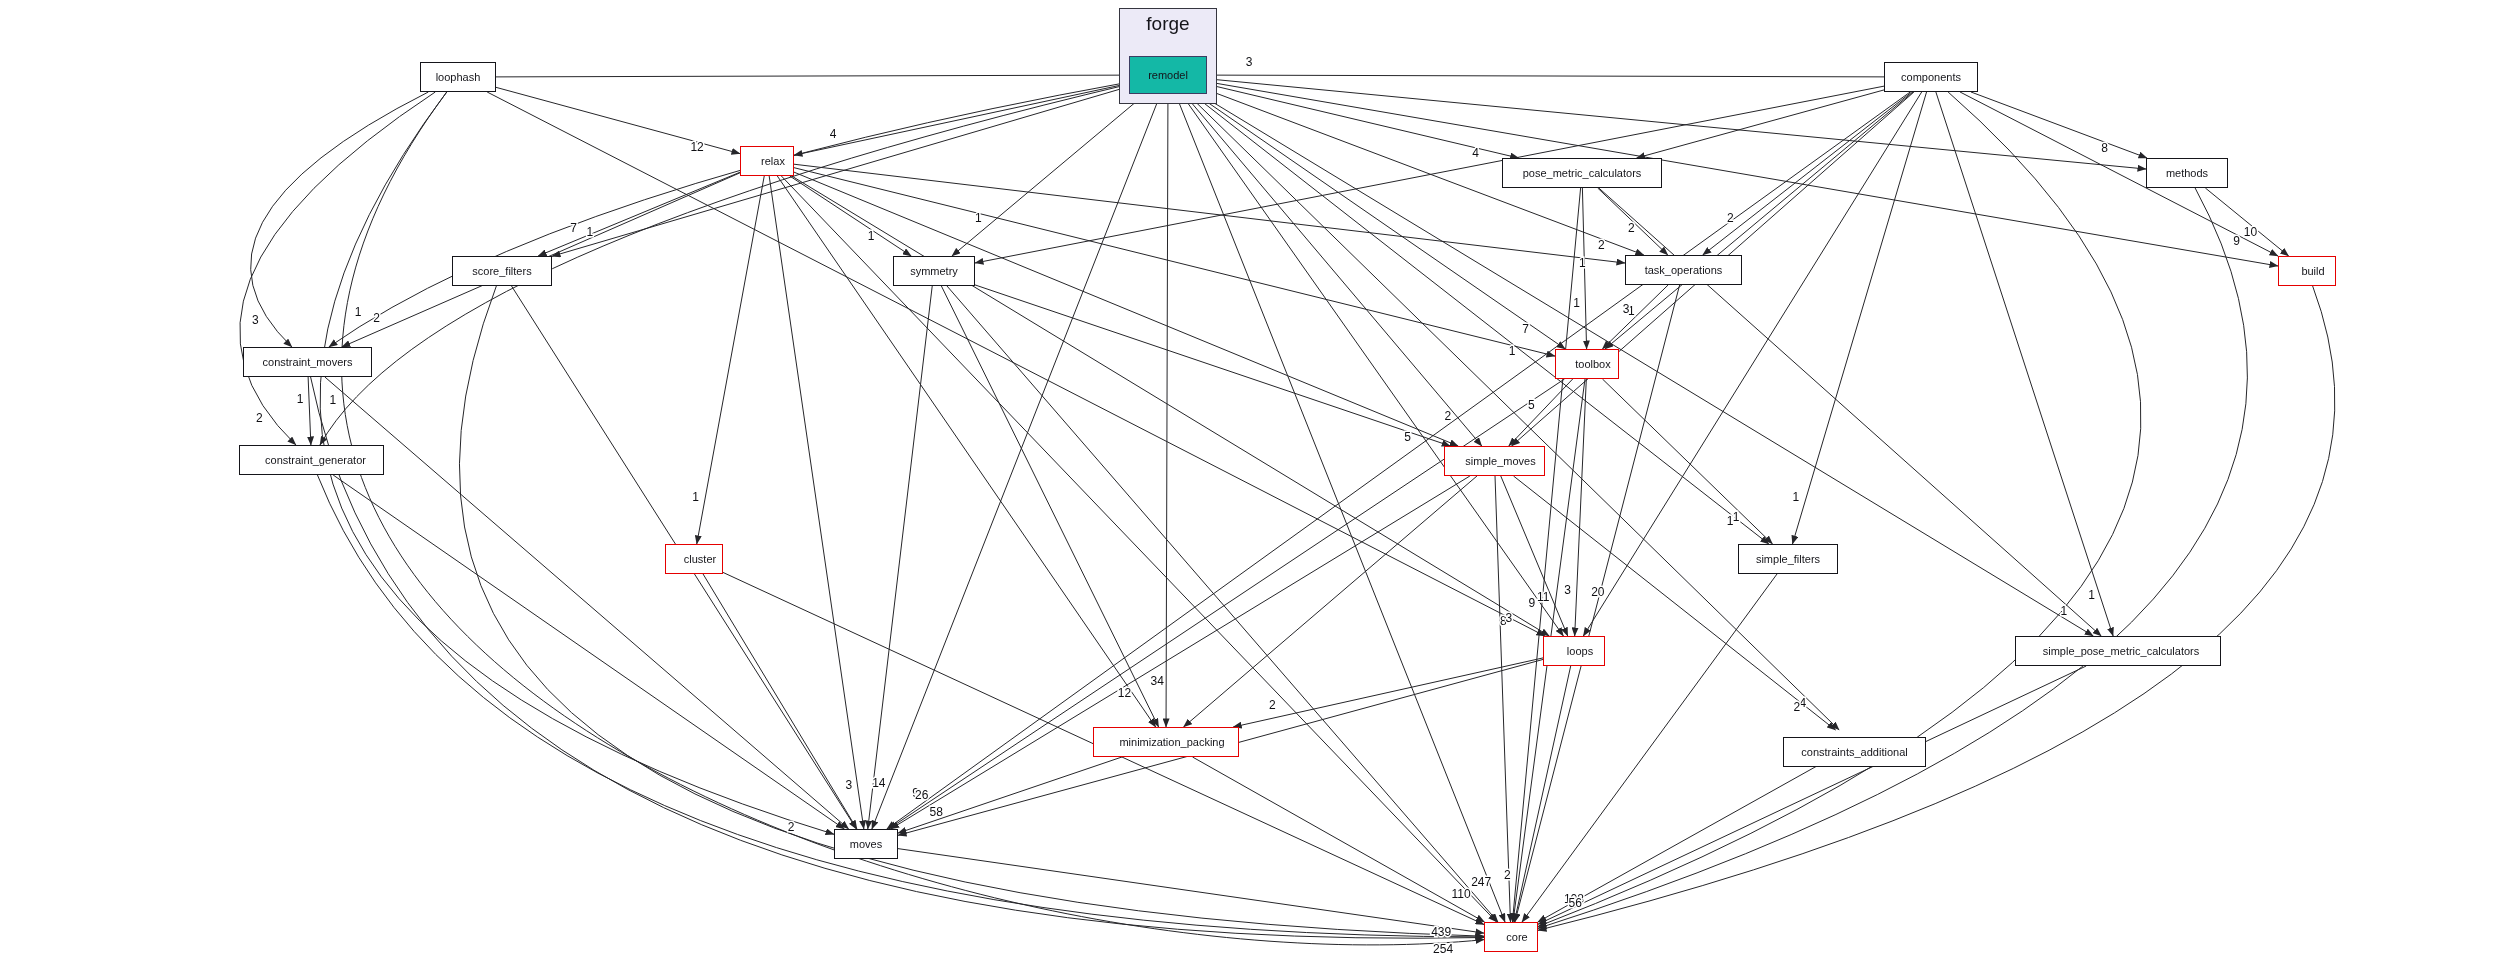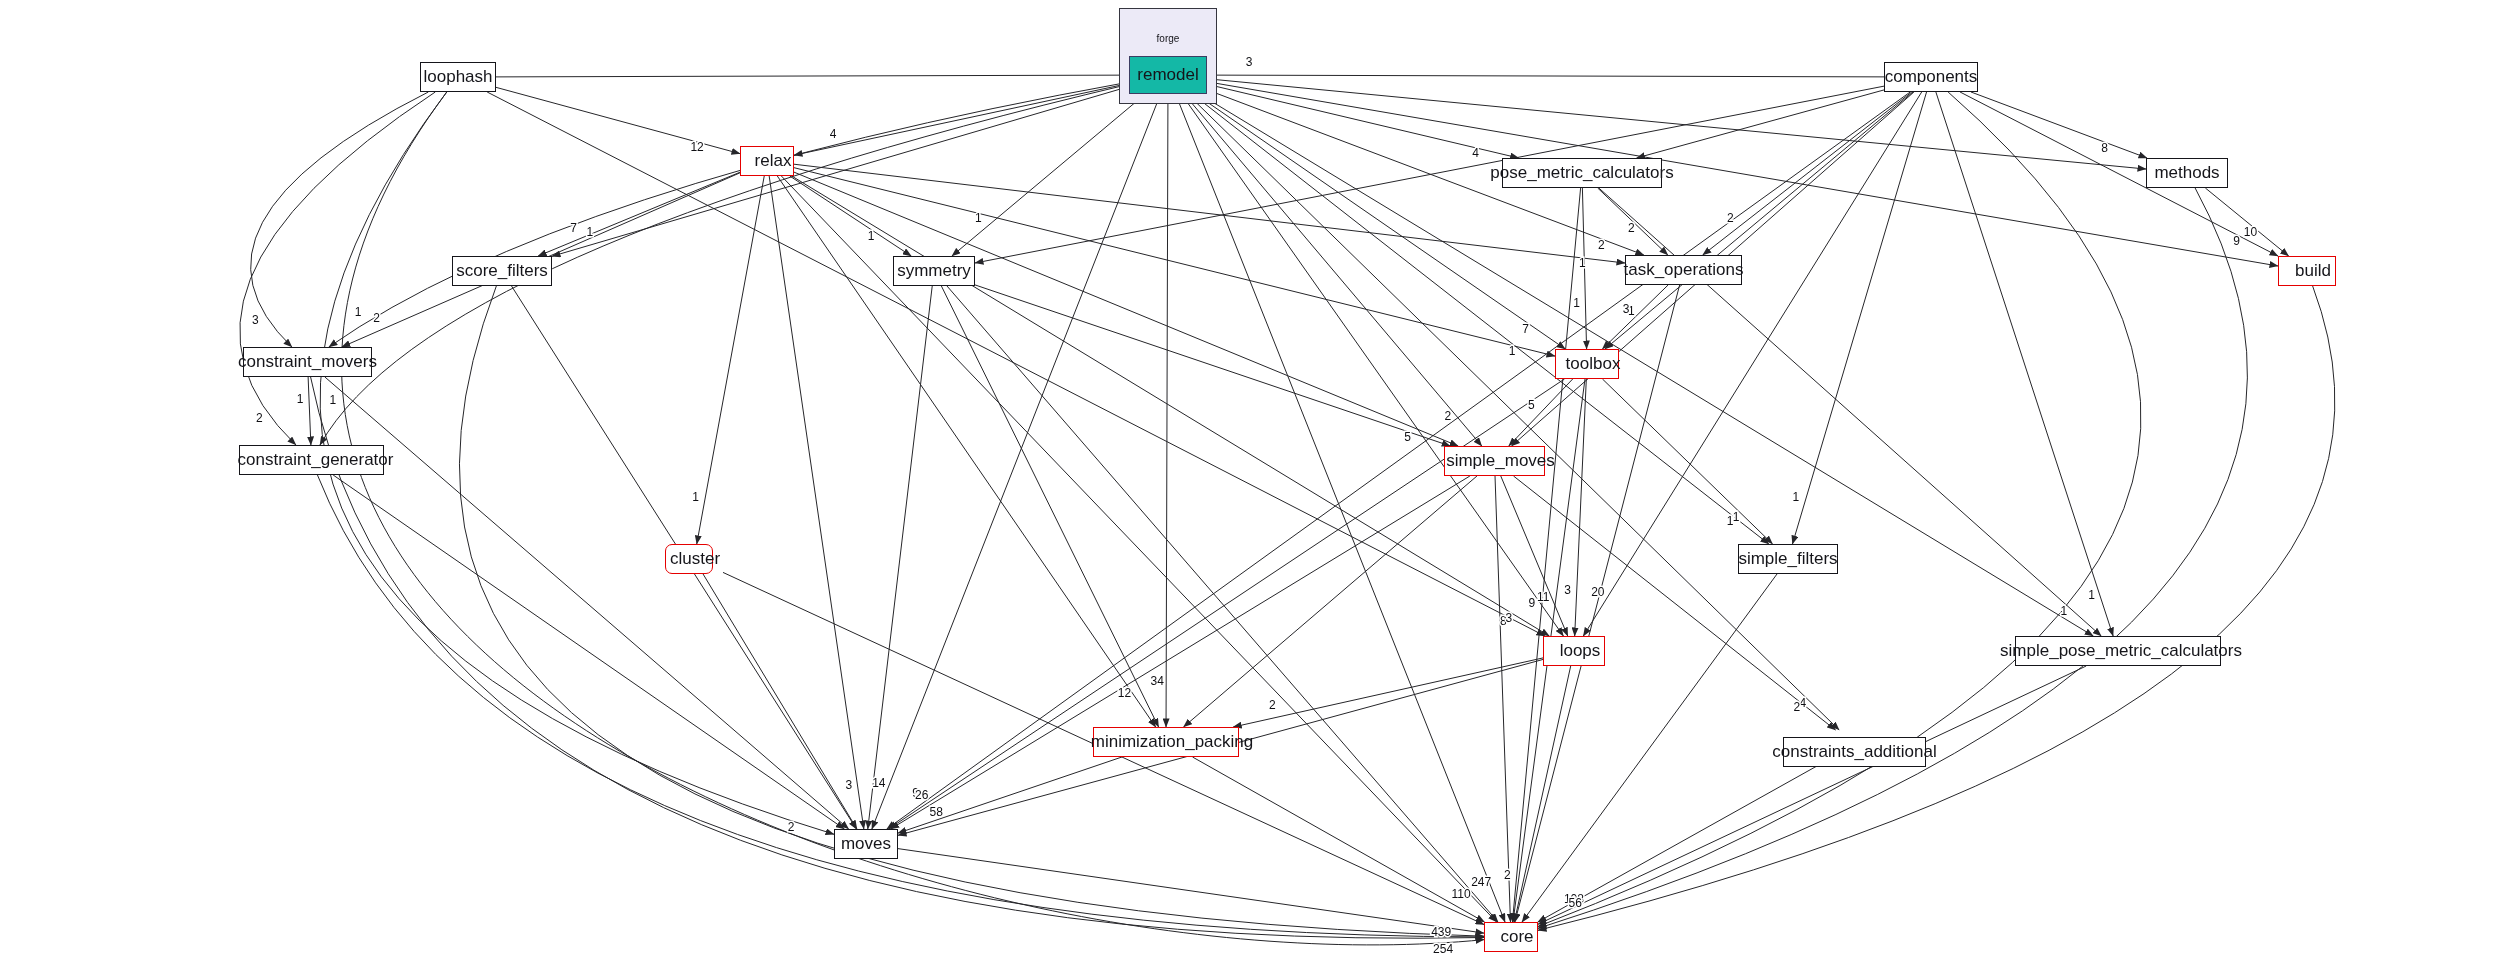--- a/index.html
+++ b/index.html
@@ -12,37 +12,37 @@
   }
   #edge-layer{position:absolute;left:0;top:0;width:2504px;height:972px;}
   #node-layer{position:absolute;left:0;top:0;width:2504px;height:972px;}
   .gnode{
     position:absolute;
     display:flex;align-items:center;justify-content:center;
     box-sizing:border-box;
     background:#ffffff;
     border:1px solid #15151a;
     color:#15151a;
-    font-size:17px;
+    font-size:11px;
     white-space:nowrap;
     z-index:3;
   }
   .gnode.red{border-color:#e50000;padding-left:12px;}
   .gnode.current{background:#14b8a6;border-color:#3d3d62;z-index:4;}
   .gcluster{
     position:absolute;
     box-sizing:border-box;
     background:#eceaf7;
     border:1px solid #35353f;
     z-index:2;
   }
   .gcluster .cluster-label{
     position:absolute;top:4px;left:0;right:0;
     text-align:center;
-    font-size:10px;color:#15151a;margin-top:20px;
+    font-size:19px;color:#15151a;
   }
   .edge-path{fill:none;stroke:#26262a;stroke-width:1;}
   .edge-label{
     font-family:"Liberation Sans",sans-serif;
     font-size:12px;fill:#101014;
     stroke:#ffffff;stroke-width:3px;
     paint-order:stroke;
     text-anchor:middle;
   }
 </style>
@@ -249,21 +249,21 @@
       </div>
       <div class="gnode red" style="left: 1555px; top: 349px; width: 64px; height: 30px;">
         <span>toolbox</span>
       </div>
       <div class="gnode" style="left: 239px; top: 445px; width: 145px; height: 30px; padding-left: 8px;">
         <span>constraint_generator</span>
       </div>
       <div class="gnode red" style="left: 1444px; top: 446px; width: 101px; height: 30px;">
         <span>simple_moves</span>
       </div>
-      <div class="gnode red" style="left: 665px; top: 544px; width: 48px; height: 30px; border-radius: 7px;">
+      <div class="gnode red" style="left: 665px; top: 544px; width: 58px; height: 30px;">
         <span>cluster</span>
       </div>
       <div class="gnode" style="left: 1738px; top: 544px; width: 100px; height: 30px;">
         <span>simple_filters</span>
       </div>
       <div class="gnode red" style="left: 1543px; top: 636px; width: 62px; height: 30px;">
         <span>loops</span>
       </div>
       <div class="gnode" style="left: 2015px; top: 636px; width: 206px; height: 30px; padding-left: 6px;">
         <span>simple_pose_metric_calculators</span>

